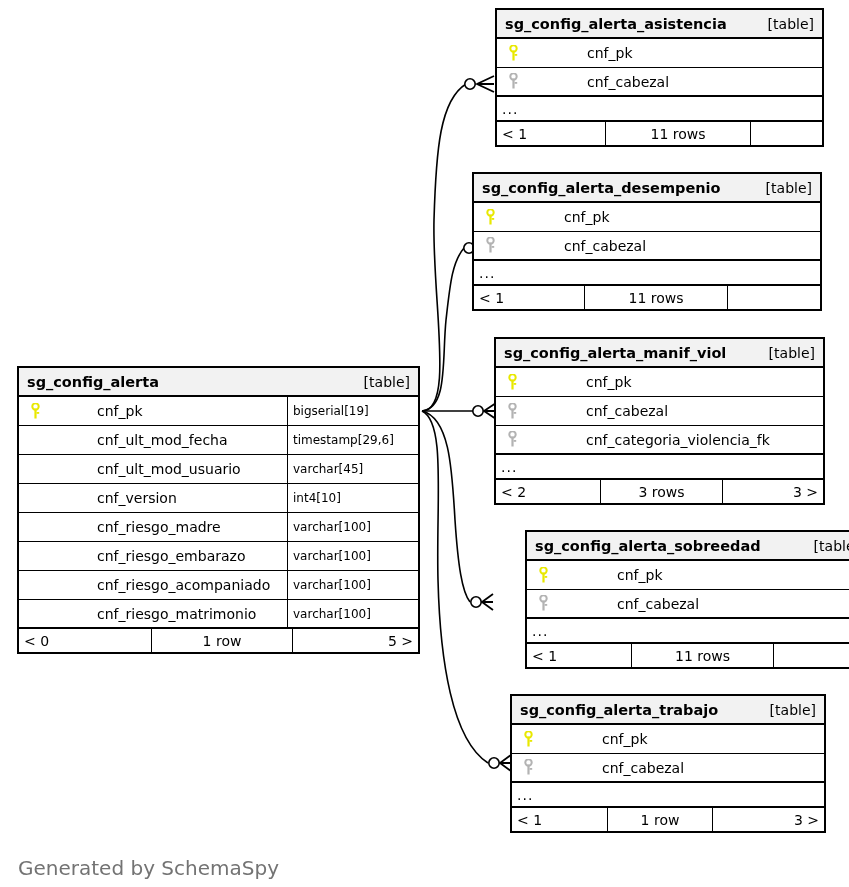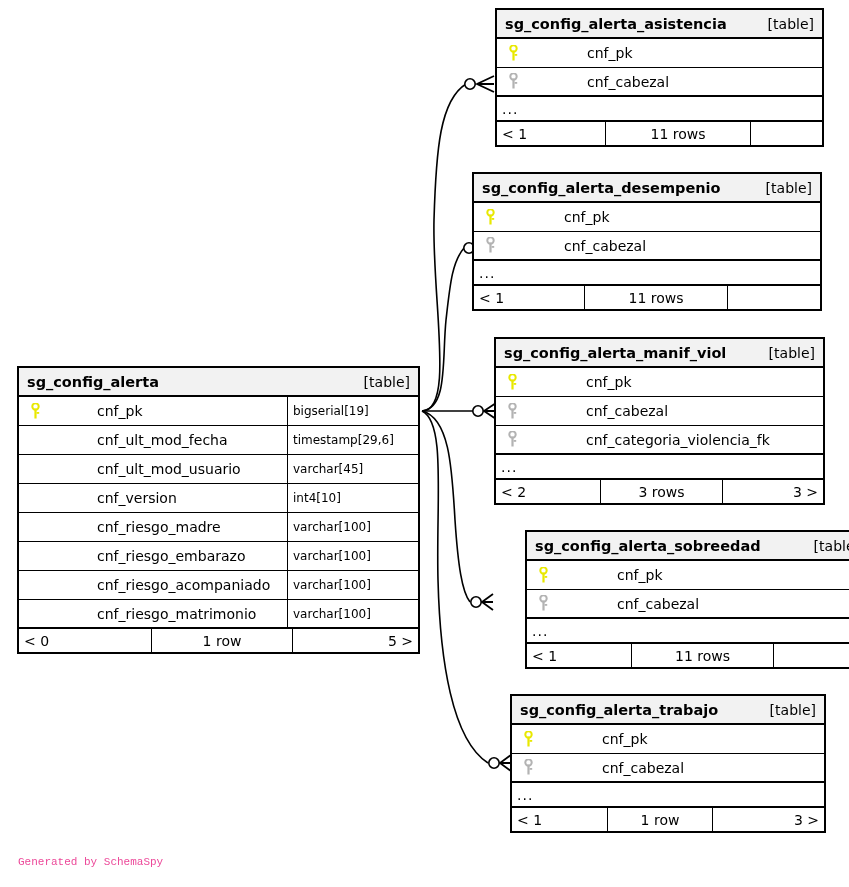--- a/index.html
+++ b/index.html
@@ -99,24 +99,23 @@
   .foot-cell.c1{justify-content:flex-start;}
   .foot-cell.c2{justify-content:center;border-left:1px solid #000;}
   .foot-cell.c3{justify-content:flex-end;border-left:1px solid #000;}
 
   
   .key{display:block;}
 
   .credit{
     position:absolute;
     left:18px;top:856px;
-    font-size:11px;
-    color:#ec4899;
+    font-size:20px;
+    color:#737373;
     white-space:nowrap;
-    font-family:Liberation Mono, monospace;
   }
 </style>
 </head>
 <body>
 
 <div id="canvas">
 
   <svg class="edges" viewBox="0 0 849 887">
     <g fill="none" stroke="#000" stroke-width="1.6">
 

